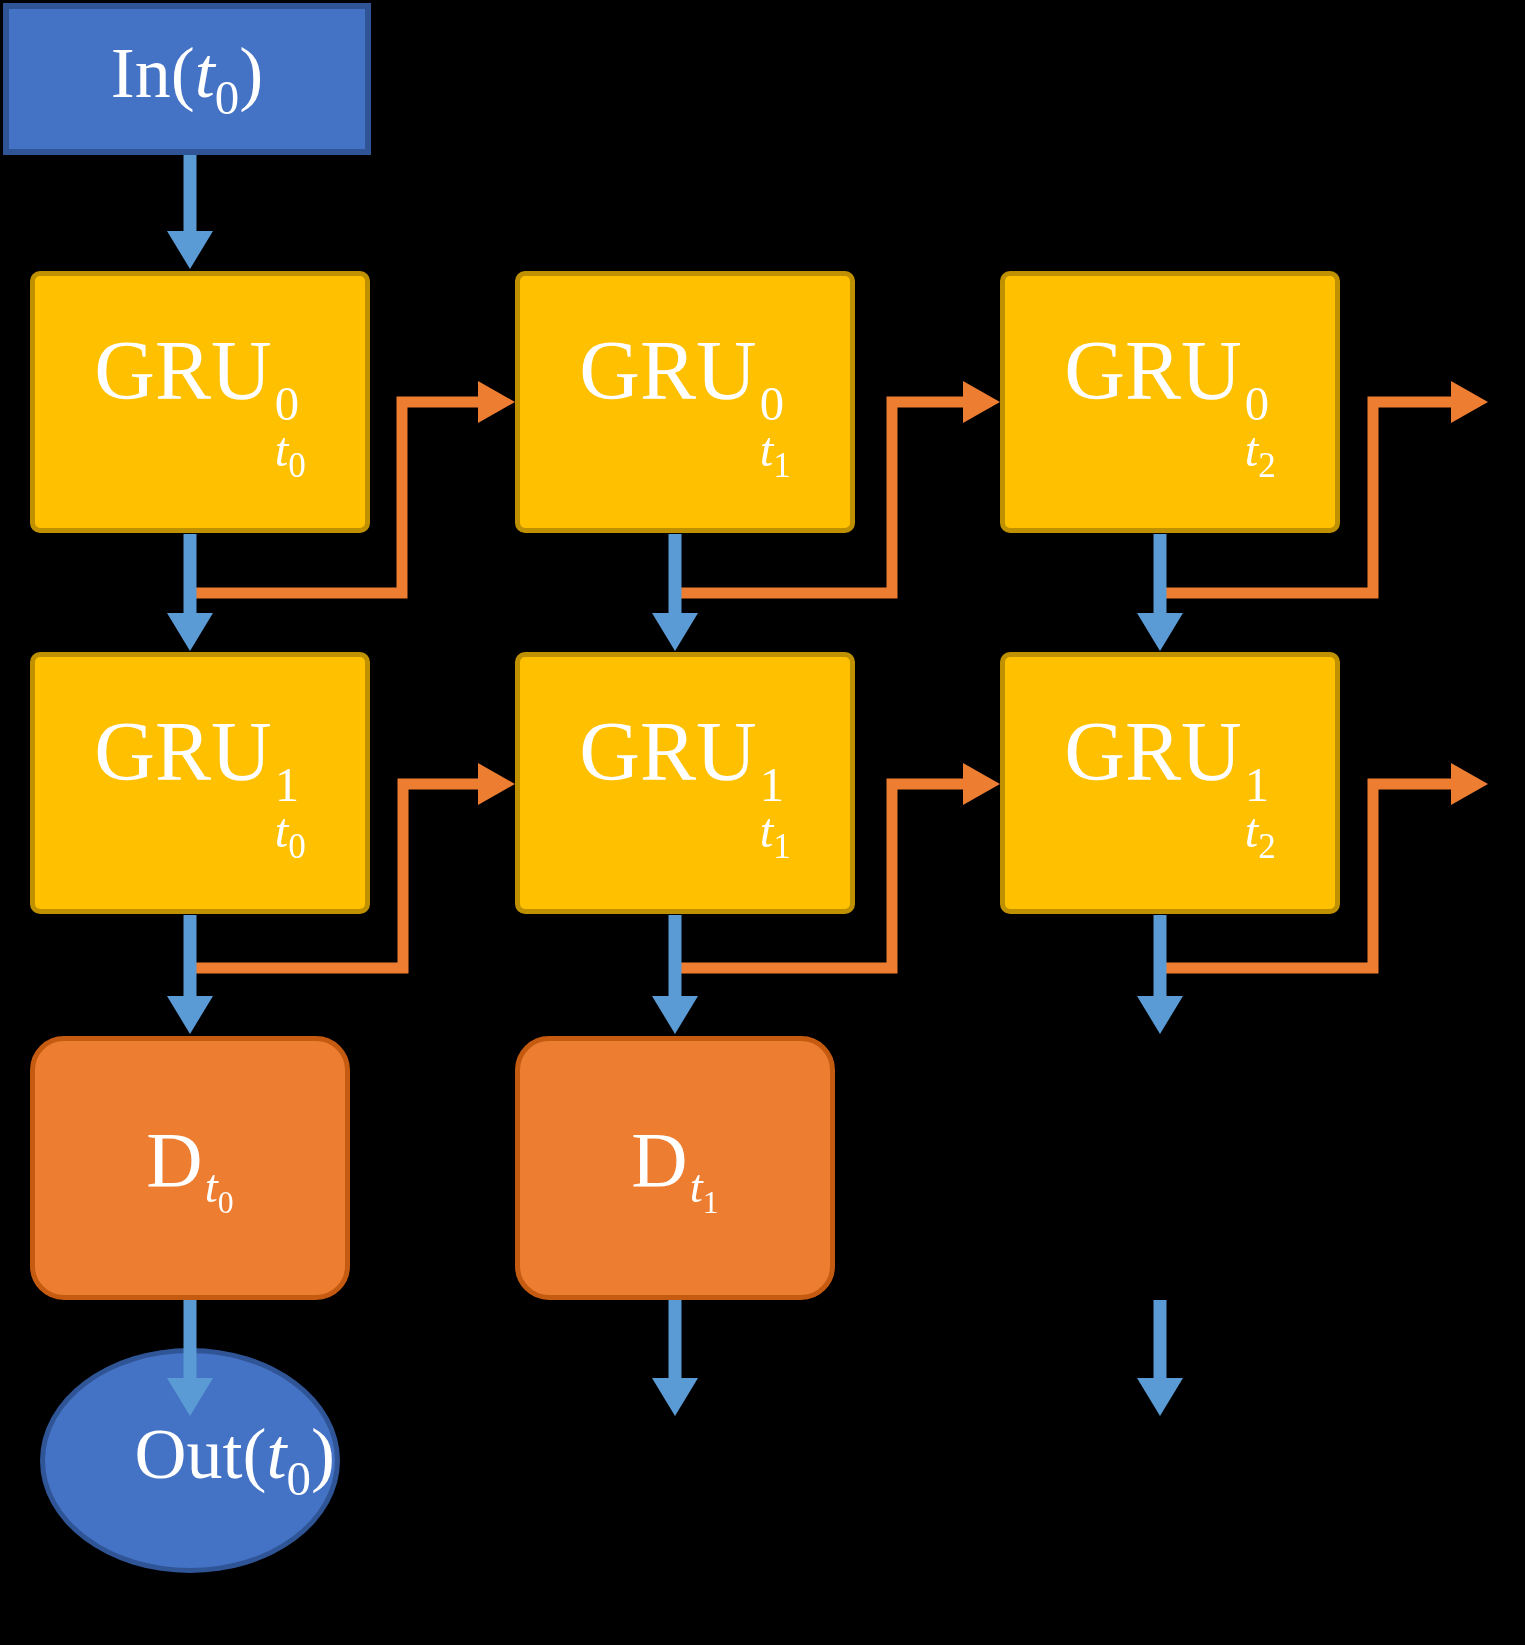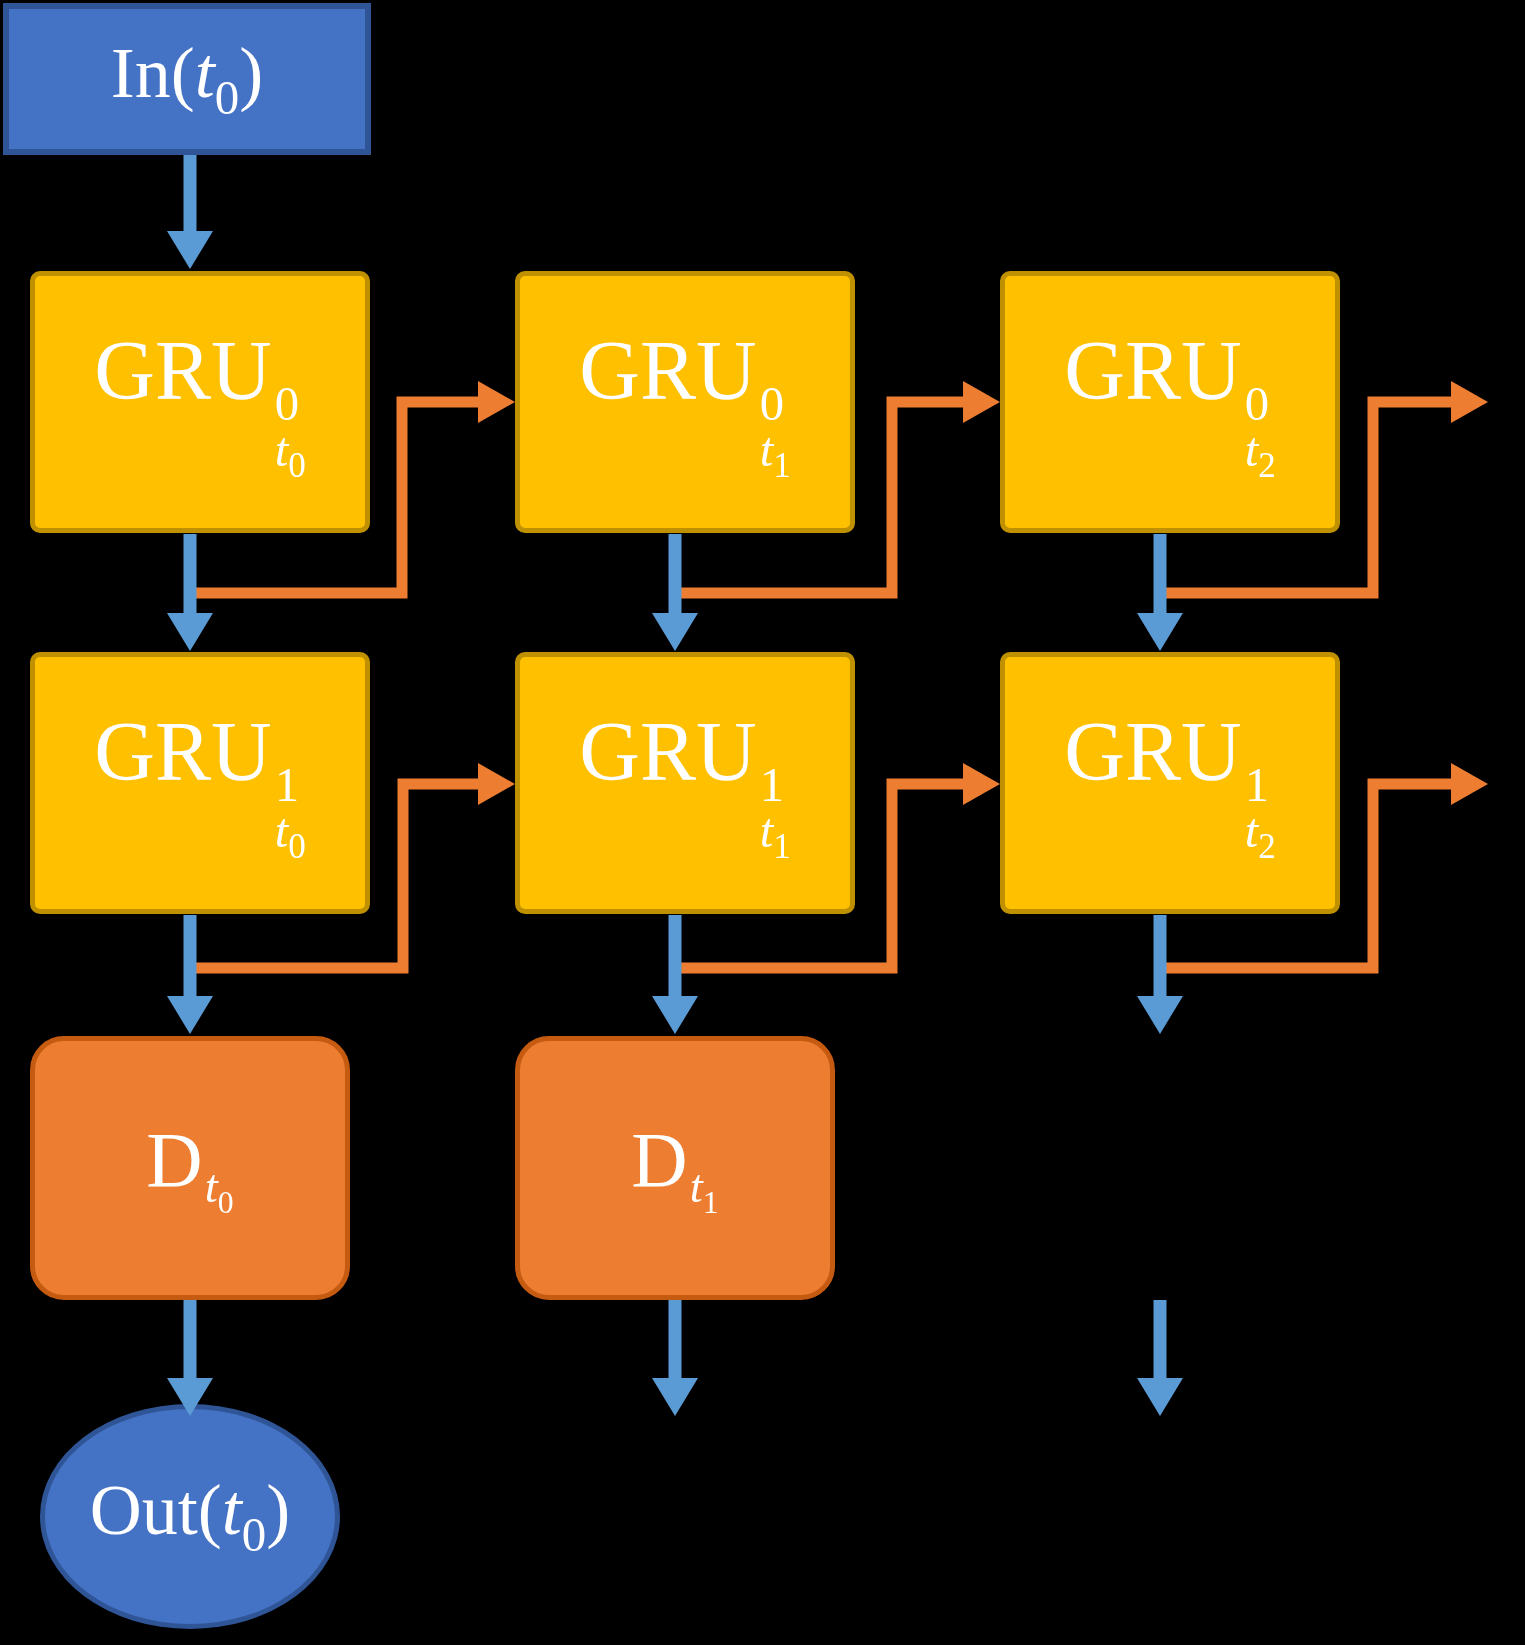--- a/index.html
+++ b/index.html
@@ -32,25 +32,26 @@
   }
   .dense{
     width:320px;height:264px;top:1036px;
     background:var(--dense-fill,#ED7D31);
     border:5px solid var(--dense-border,#C55A11);
     border-radius:34px;
     font-size:78px;
     justify-content:center;
   }
   .out{
-    width:300px;height:225px;top:1404px;
+    width:300px;height:225px;top:1348px;
     background:var(--io-fill,#4472C4);
     border:5px solid var(--io-border,#2F5597);
     border-radius:50%;
     font-size:72px;
+    justify-content:flex-end;
   }
   .row0{top:271px}.row1{top:652px}
   .col0{left:30px}.col1{left:515px}.col2{left:1000px}
   .ocol0{left:40px}.ocol1{left:525px}.ocol2{left:1010px}
   
   .t-it{font-style:italic;}
   .tsub{font-size:.68em;vertical-align:-0.35em;}
   .stack{
     display:inline-flex;flex-direction:column;align-items:flex-start;
     font-size:.58em;line-height:.95;vertical-align:-0.42em;margin-left:3px;

